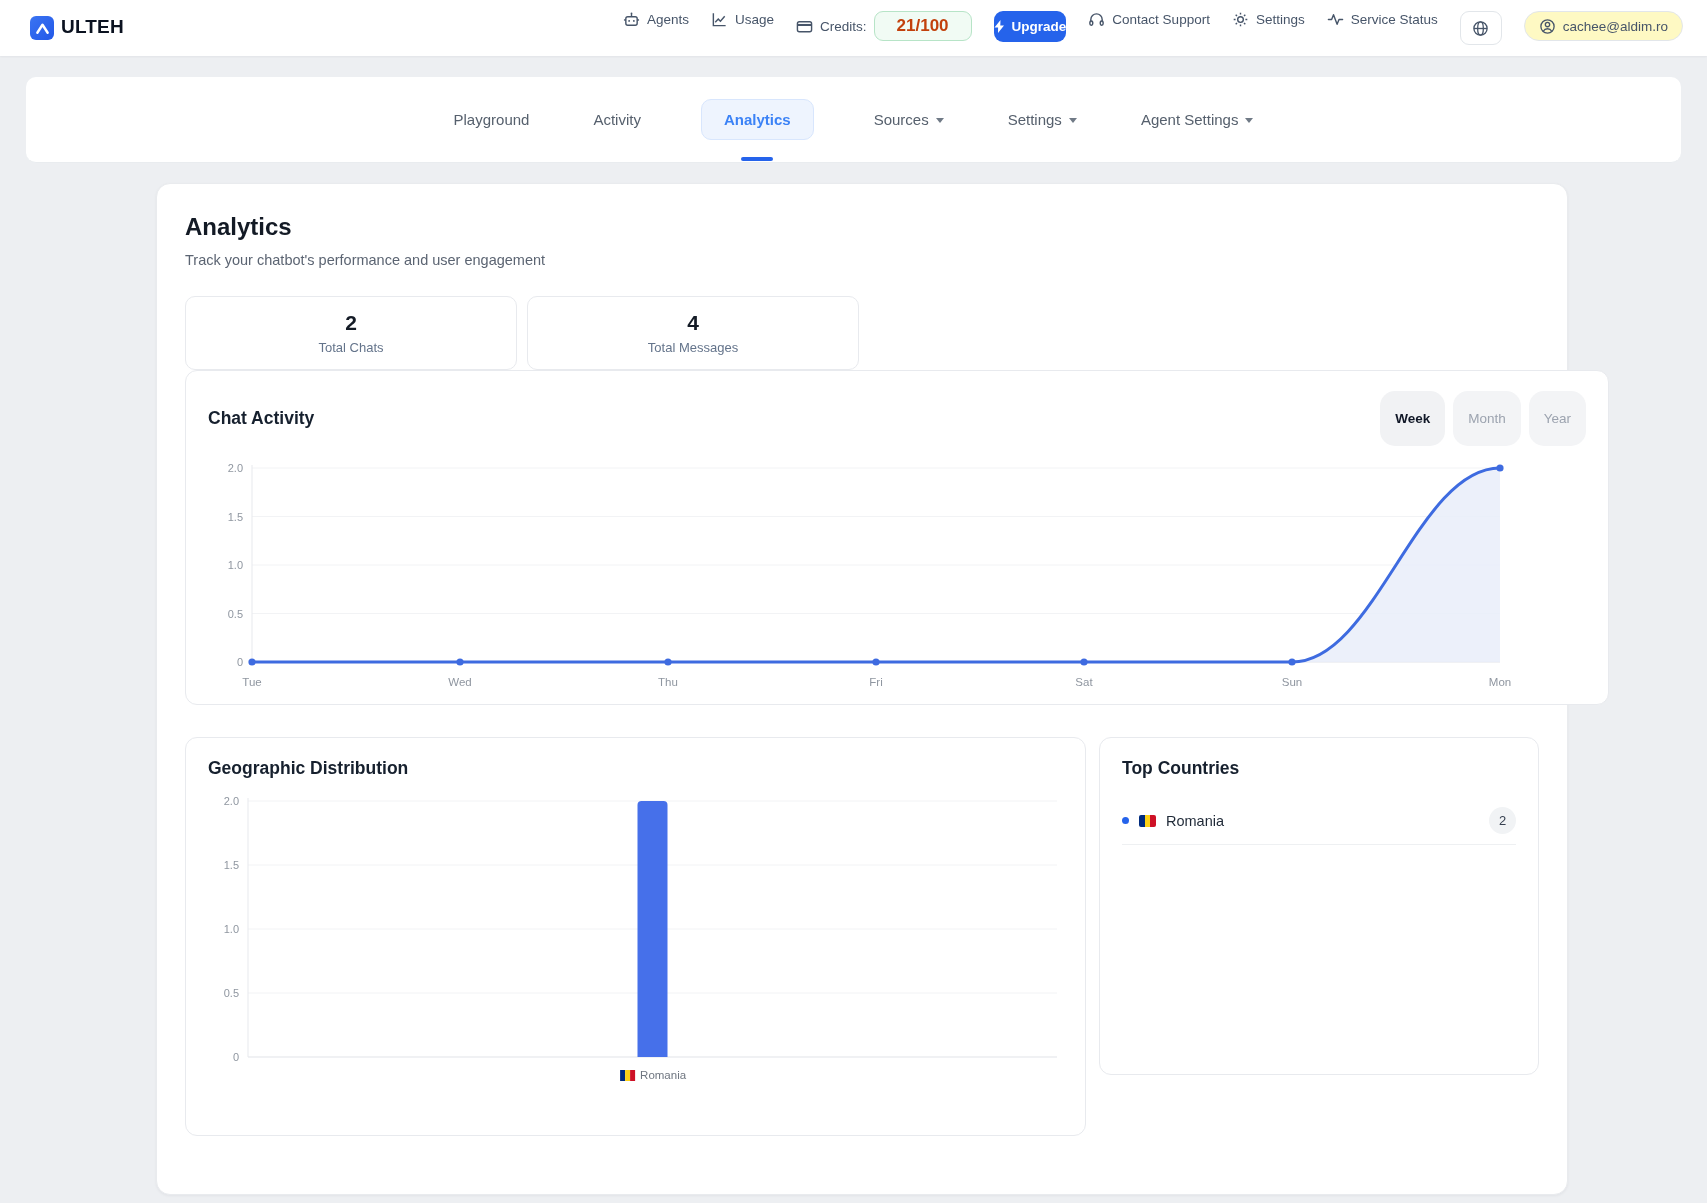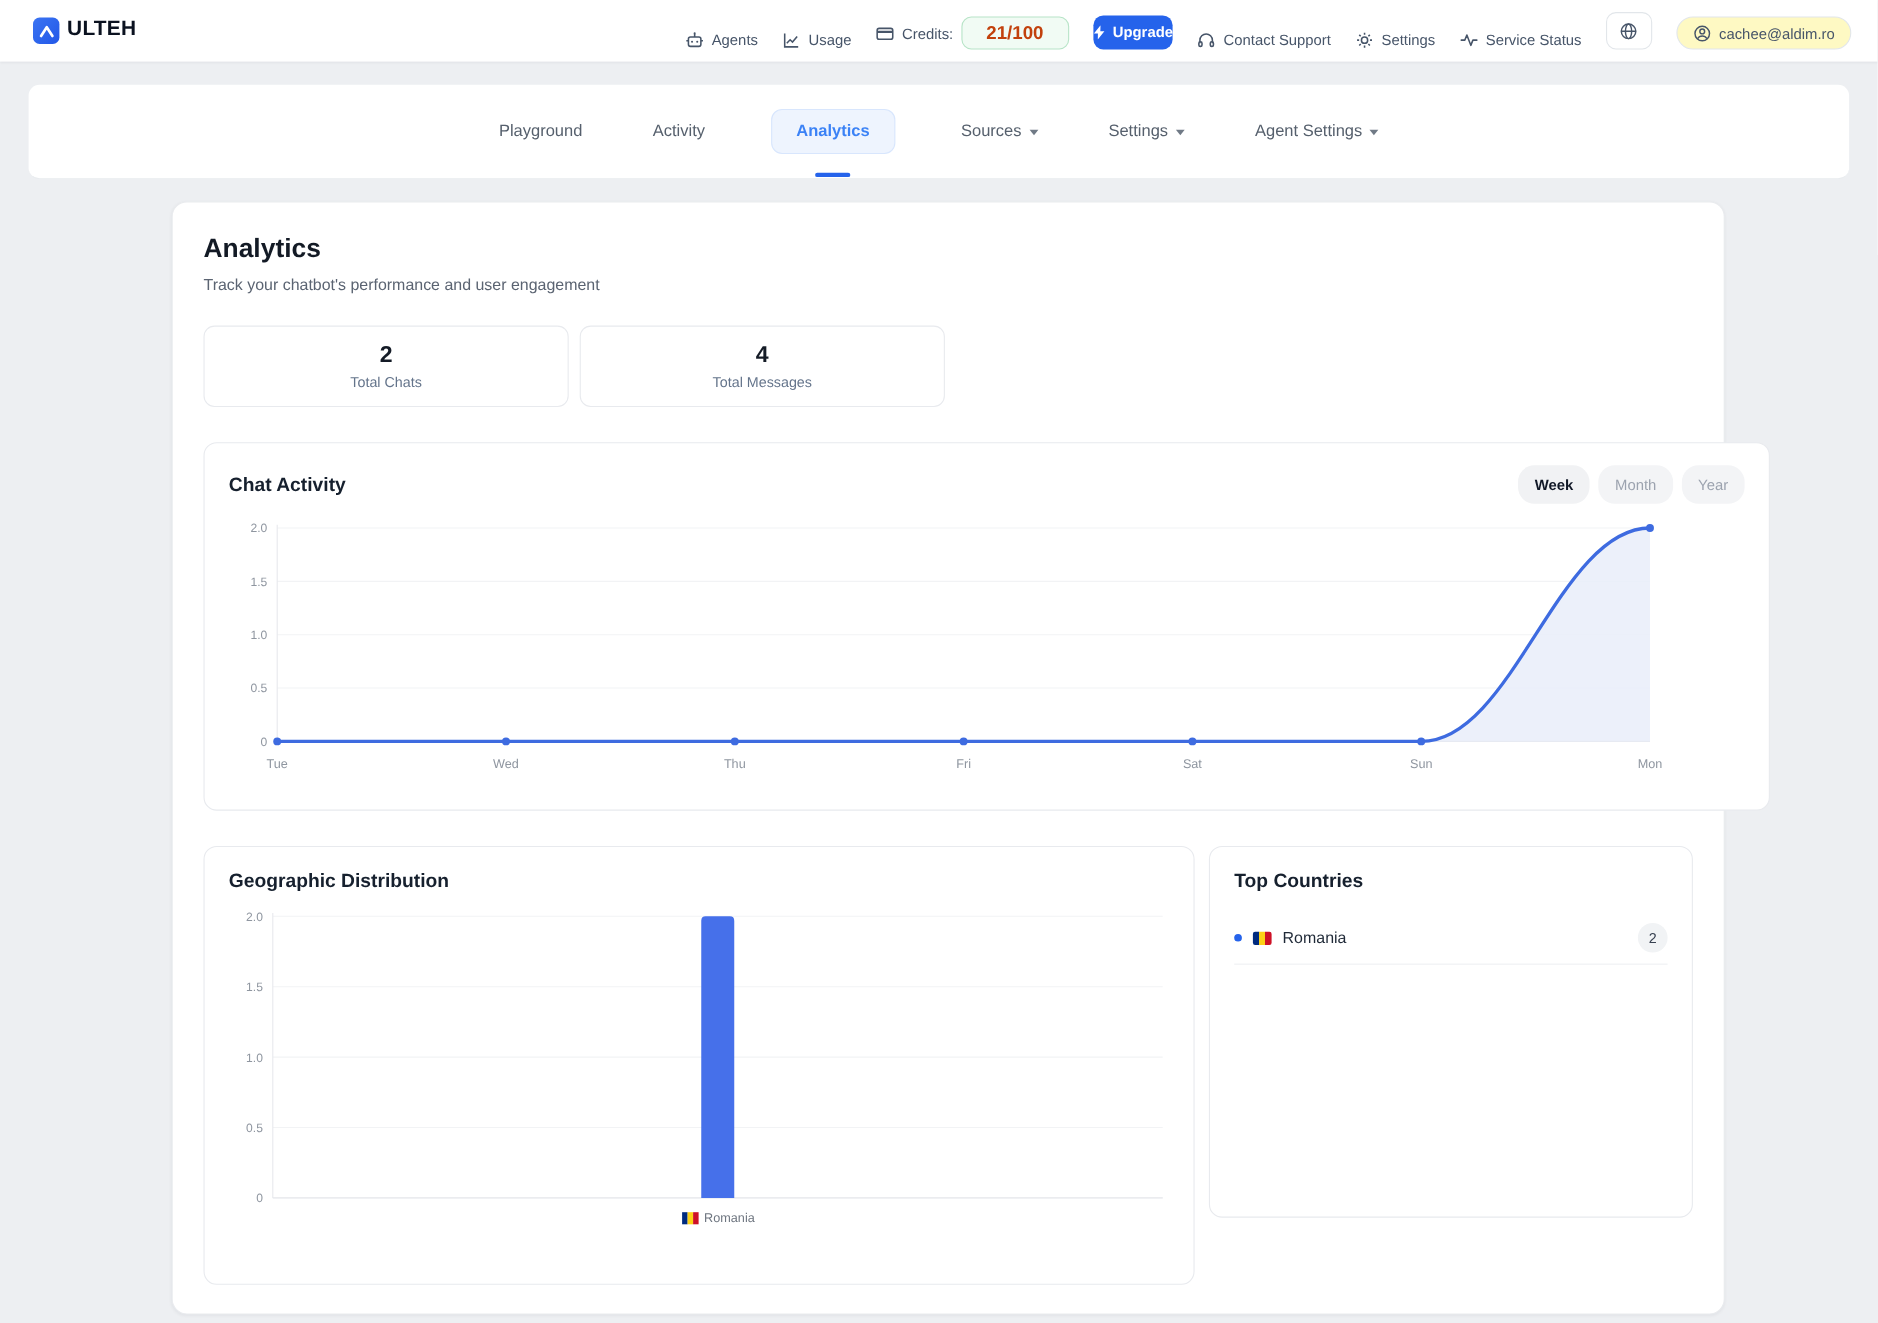--- a/index.html
+++ b/index.html
@@ -7,21 +7,21 @@
   body { background:#edeff2; font-family:"Liberation Sans", sans-serif; color:#1f2937; position:relative; }
   svg { display:block; }
 
   
   .header { position:absolute; left:0; top:0; width:1707px; height:56px; background:#fff;
             display:flex; align-items:center; padding:0 24px 0 30px; box-shadow:0 1px 2px rgba(16,24,40,.05); z-index:5; }
   .brand { display:flex; gap:7px; }
   .brand-mark { width:24px; height:24px; border-radius:6px; background:linear-gradient(135deg,#3b74f2,#2258e8);
                 display:flex; align-items:center; justify-content:center; }
   .brand-name { font-size:19px; font-weight:800; color:#0b1220; letter-spacing:.2px; }
-  .header-right { margin-left:auto; display:flex; align-items:flex-end; gap:22px; }
+  .header-right { margin-left:auto; display:flex; align-items:flex-start; gap:22px; }
   .hitem { display:flex; align-items:center; gap:7px; font-size:13.5px; color:#475569; cursor:pointer; white-space:nowrap; }
   .hicon { color:#475569; display:flex; }
   .credits-badge { border:1px solid #b7e4c7; background:#f1fbf4; color:#c2410c; font-weight:700;
                    font-size:17px; padding:4px 22px; border-radius:9px; }
   .upgrade-btn { display:flex; align-items:center; gap:7px; background:#2563eb; color:#fff; border:none;
                  font-size:13.5px; font-weight:600; padding:8px 0; border-radius:9px; cursor:pointer;
                  font-family:inherit; }
   .globe-btn { width:42px; height:34px; border:1px solid #e2e6ea; border-radius:9px; background:#fff;
                display:flex; align-items:center; justify-content:center; color:#475569; cursor:pointer; }
   .user-pill { height:30px; border:1px solid #e2e6ea; border-radius:17px; background:#fef9c3; display:flex;
@@ -47,25 +47,25 @@
   .page-title { font-size:24px; font-weight:700; color:#131a25; line-height:30px; }
   .page-subtitle { margin-top:8px; font-size:14.5px; color:#5b6472; line-height:20px; }
 
   .stats-row { margin-top:26px; display:flex; gap:10px; }
   .stat-card { width:332px; height:74px; border:1px solid #e8eaee; border-radius:10px; display:flex;
                flex-direction:column; align-items:center; justify-content:center; gap:5px; background:#fff; }
   .stat-value { font-size:21px; font-weight:700; color:#141b26; }
   .stat-label { font-size:13px; color:#64748b; }
 
   .panel { border:1px solid #e8eaee; border-radius:12px; background:#fff; }
-  .chat-card { margin-top:32px; width:1424px; height:335px; padding:20px 22px; }
+  .chat-card { width:1424px; height:335px; padding:20px 22px; }
   .panel-head { display:flex; align-items:center; }
   .panel-title { font-size:17.5px; font-weight:700; color:#16202e; }
   .range-group { margin-left:auto; display:flex; gap:8px; }
-  .range-btn { background:#f3f4f6; border:none; border-radius:15px; padding:10px 15px; font-size:13.5px;
+  .range-btn { background:#f3f4f6; border:none; border-radius:15px; padding:20px 15px; font-size:13.5px;
                color:#9ca3af; font-weight:500; cursor:pointer; font-family:inherit; }
   .range-btn.active { color:#111827; font-weight:700; background:#f1f2f4; }
   .chart-wrap { margin-top:12px; }
 
   .charts-row { margin-top:32px; display:flex; gap:13px; }
   .geo-card { width:901px; height:399px; padding:20px 22px; }
   .countries-card { width:442px; height:338px; padding:20px 22px; }
   .country-row { margin-top:18px; display:flex; align-items:center; gap:10px; height:48px;
                  border-bottom:1px solid #eef0f2; cursor:default; }
   .dot { width:7px; height:7px; border-radius:50%; background:#2563eb; }

